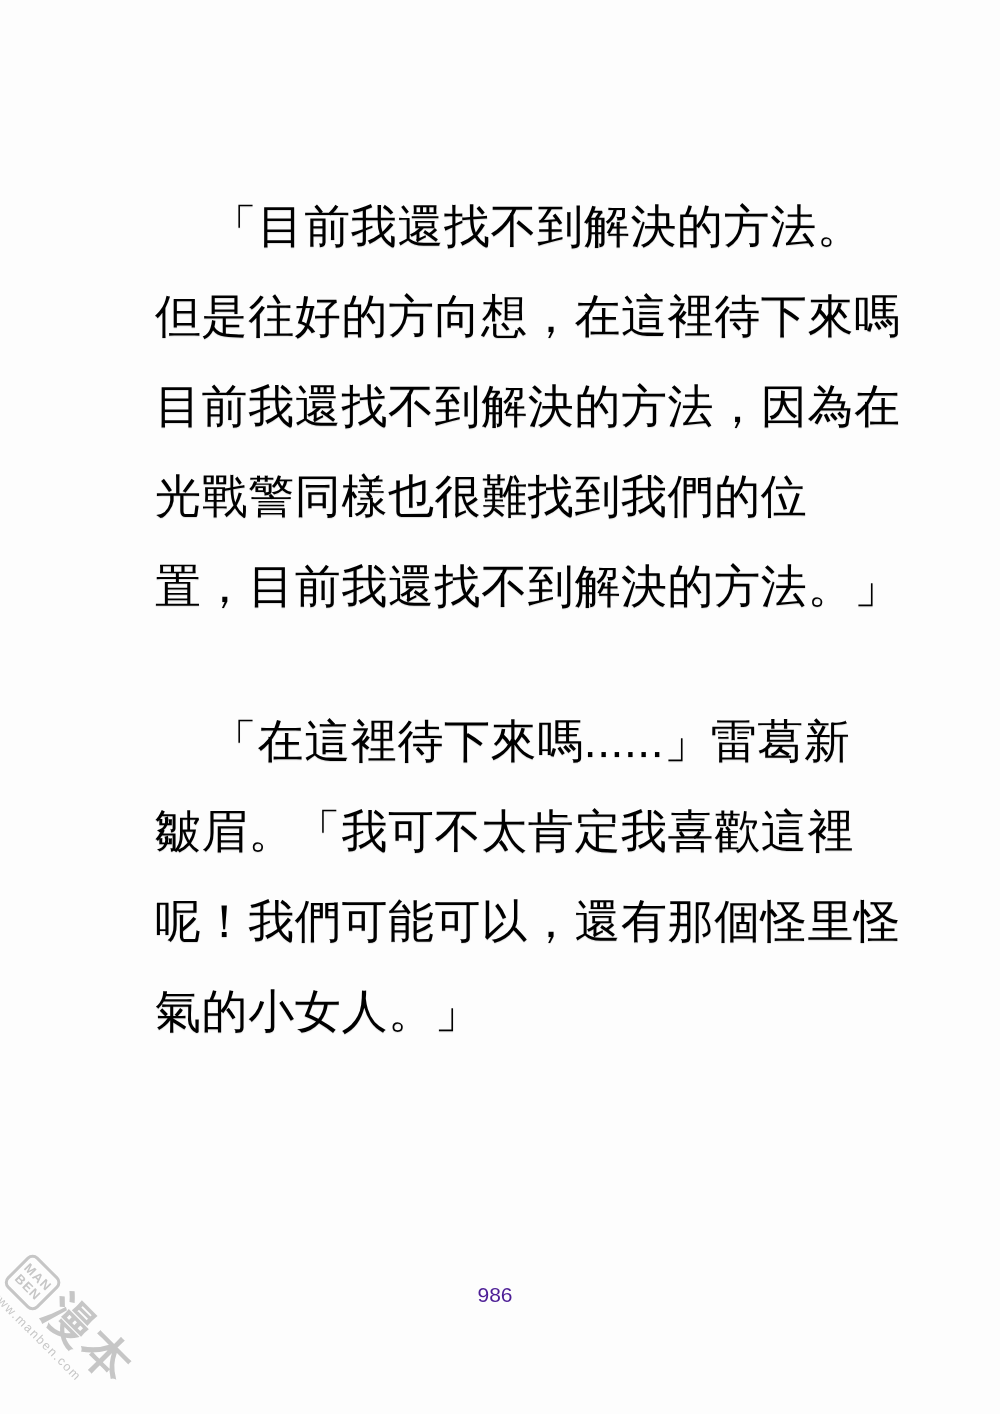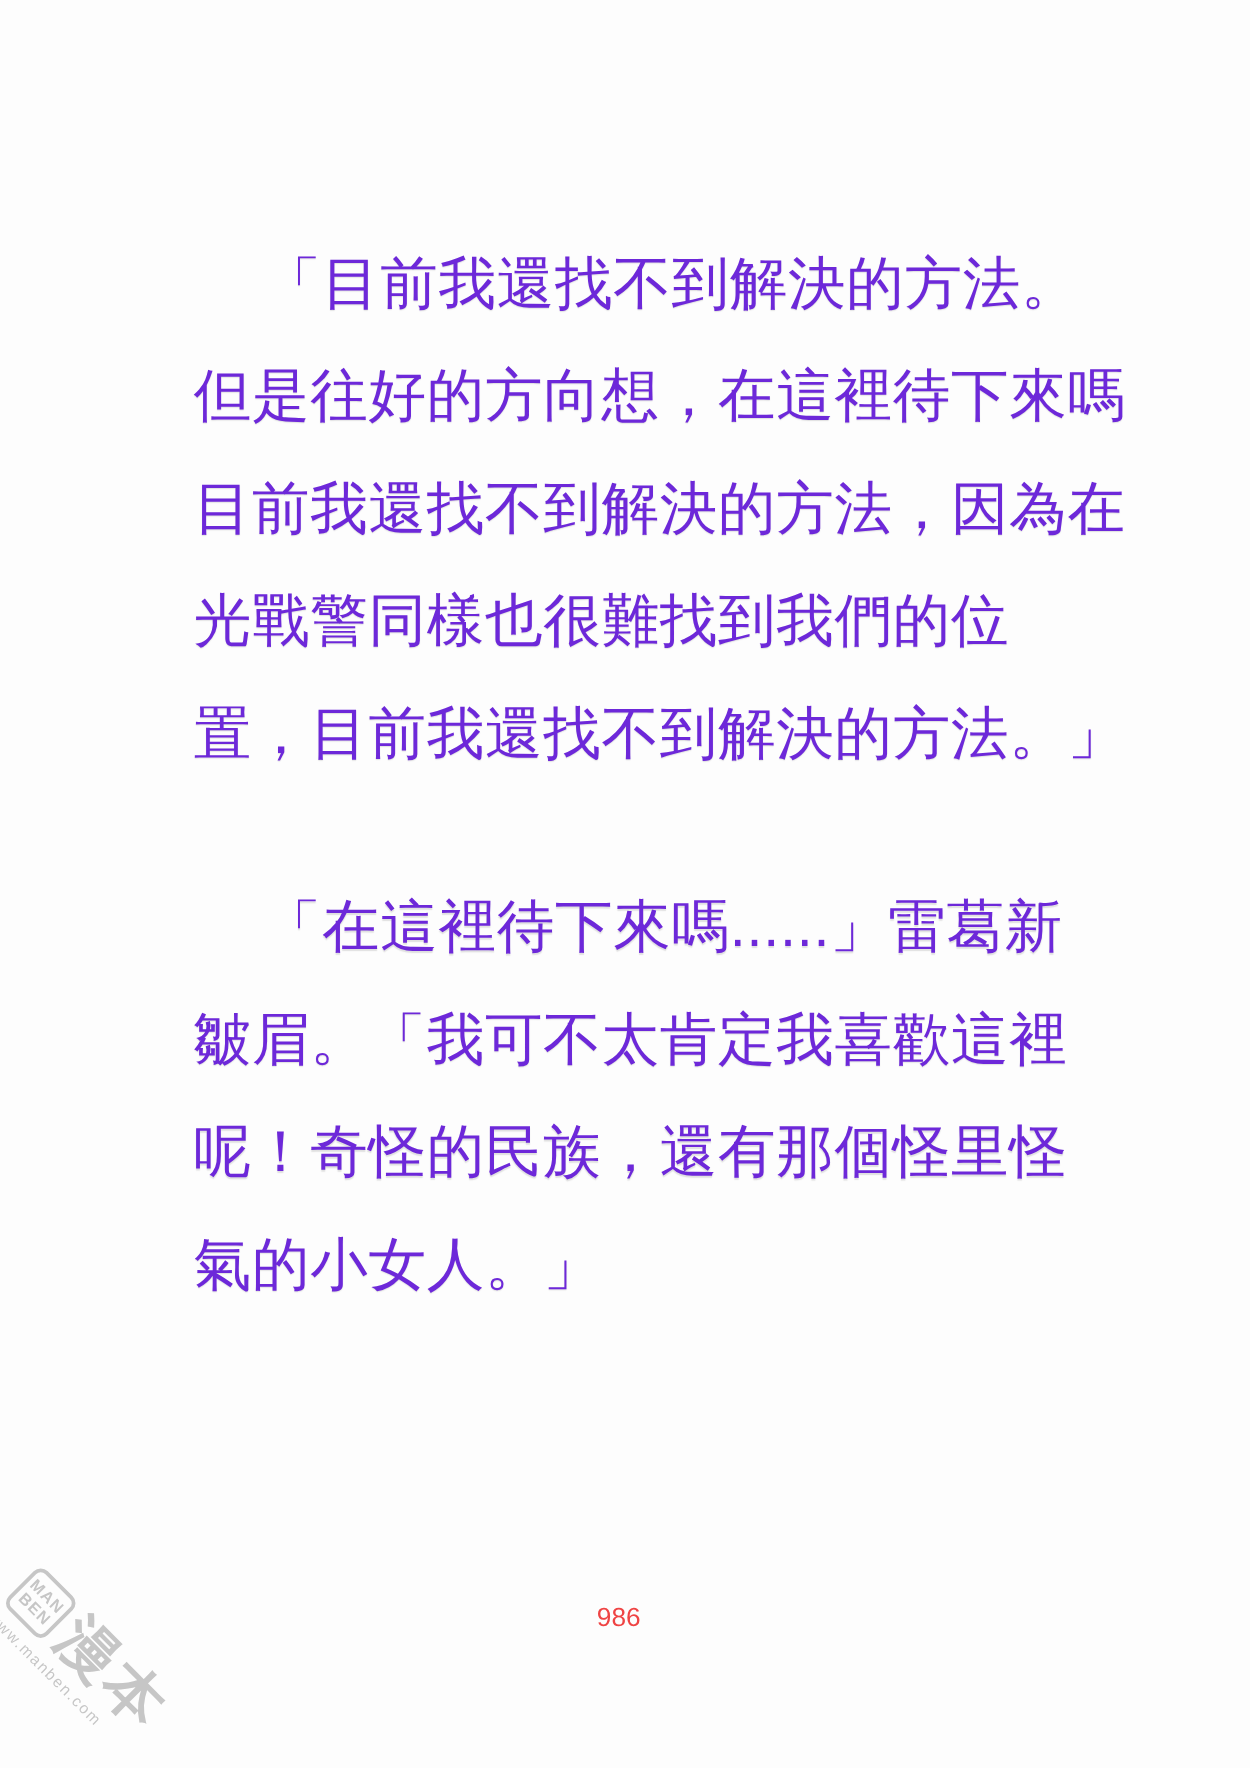--- a/index.html
+++ b/index.html
@@ -18,21 +18,21 @@
     position: absolute;
     inset: 0;
     background: #fdfdfd;
   }
   
   .content {
     position: absolute;
     left: 155px;
     top: 181px;
     width: 712px;
-    color: #6d28d9;
+    color: #000000;
     font-size: 46px;
     letter-spacing: 0.6px;
     font-family: "Liberation Sans", sans-serif;
     text-shadow: 0 1px 1px rgba(0,0,0,0.12);
   }
   .para {
     margin: 0;
   }
   .para + .para {
     margin-top: 65px;
@@ -46,21 +46,21 @@
     text-indent: 56px;
   }
   
   .page-number {
     position: absolute;
     left: 0;
     right: 10px;
     top: 1283px;
     text-align: center;
     font-size: 21px;
-    color: #ef4444;
+    color: #4c1d95;
     font-family: "Liberation Sans", sans-serif;
   }
   
   .watermark {
     position: absolute;
     left: 34px;
     top: 1250px;
     transform: rotate(45deg);
     transform-origin: 0 0;
     color: #bdbdbd;
@@ -111,21 +111,21 @@
   <div class="para">
         <div class="line">「目前我還找不到解決的方法。</div>
         <div class="line">但是往好的方向想，在這裡待下來嗎</div>
         <div class="line">目前我還找不到解決的方法，因為在</div>
         <div class="line">光戰警同樣也很難找到我們的位</div>
         <div class="line">置，目前我還找不到解決的方法。」</div>
       </div>
       <div class="para">
         <div class="line">「在這裡待下來嗎......」雷葛新</div>
         <div class="line">皺眉。「我可不太肯定我喜歡這裡</div>
-        <div class="line">呢！奇怪的民族，還有那個怪里怪</div>
+        <div class="line">呢！我們可能可以，還有那個怪里怪</div>
         <div class="line">氣的小女人。」</div>
       </div>
     </div>
 
   <div class="page-number">986</div>
 
   <div class="watermark">
     <div class="wm-row">
       <div class="wm-stamp">
         <span>MAN</span>

